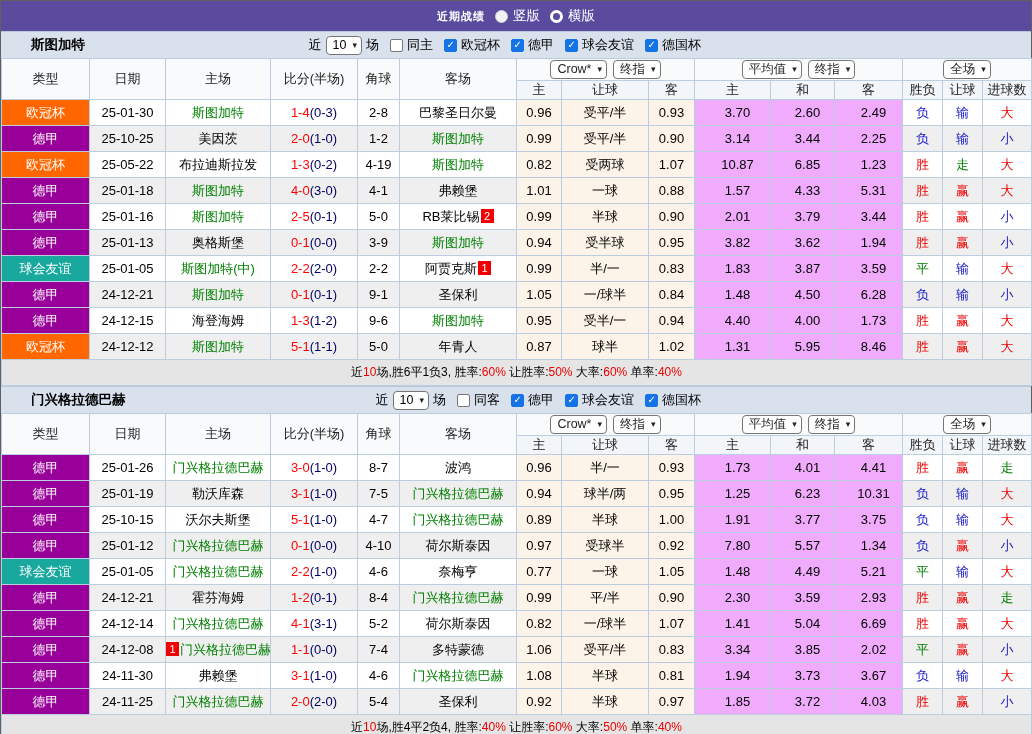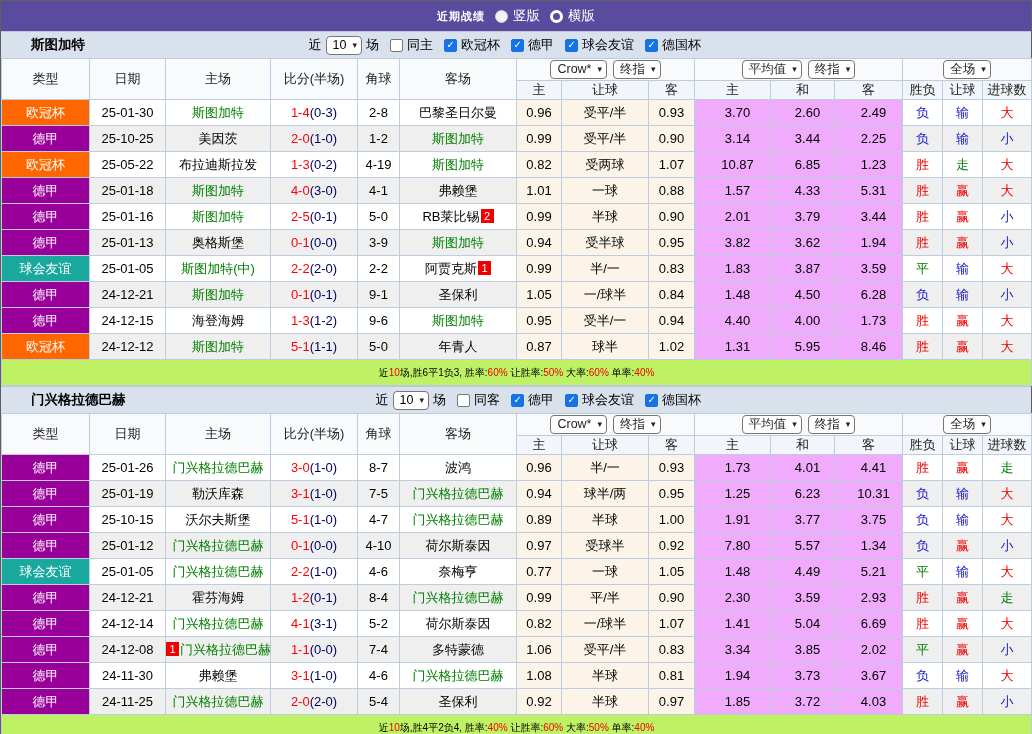--- a/index.html
+++ b/index.html
@@ -45,21 +45,21 @@
   tr.even td.alt { background:#efefef; }
   td.cream { background:#fcf4e8; }
   td.cyan  { background:#f0abfc;padding-left:10px; }
   td.league { color:#fff; font-size:13px; }
   .team-green { color:#008000; }
   .score-main { color:#ff0000; }
   .score-half { color:#000066; }
   .badge { display:inline-block; background:#f00000; color:#fff; font-size:11px;
     min-width:11px; height:14px; line-height:14px; padding:0 1px; vertical-align:1px; }
   .badge.before { margin-right:1px; } .badge.after { margin-left:1px; }
-  td.summary { height:25px; font-size:10px; background:#bef264; }
+  td.summary { height:25px; font-size:12px; background:#e5e5e5; }
   .sum-red { color:#f00000; }
   .res-r { color:#ef0000; } .res-b { color:#1616c8; } .res-g { color:#007c00; }
 </style>
 </head>
 <body>
 
 <div class="page">
   <div class="title-bar">
     <span class="title">近期战绩</span>
     <span class="radio-opt">

